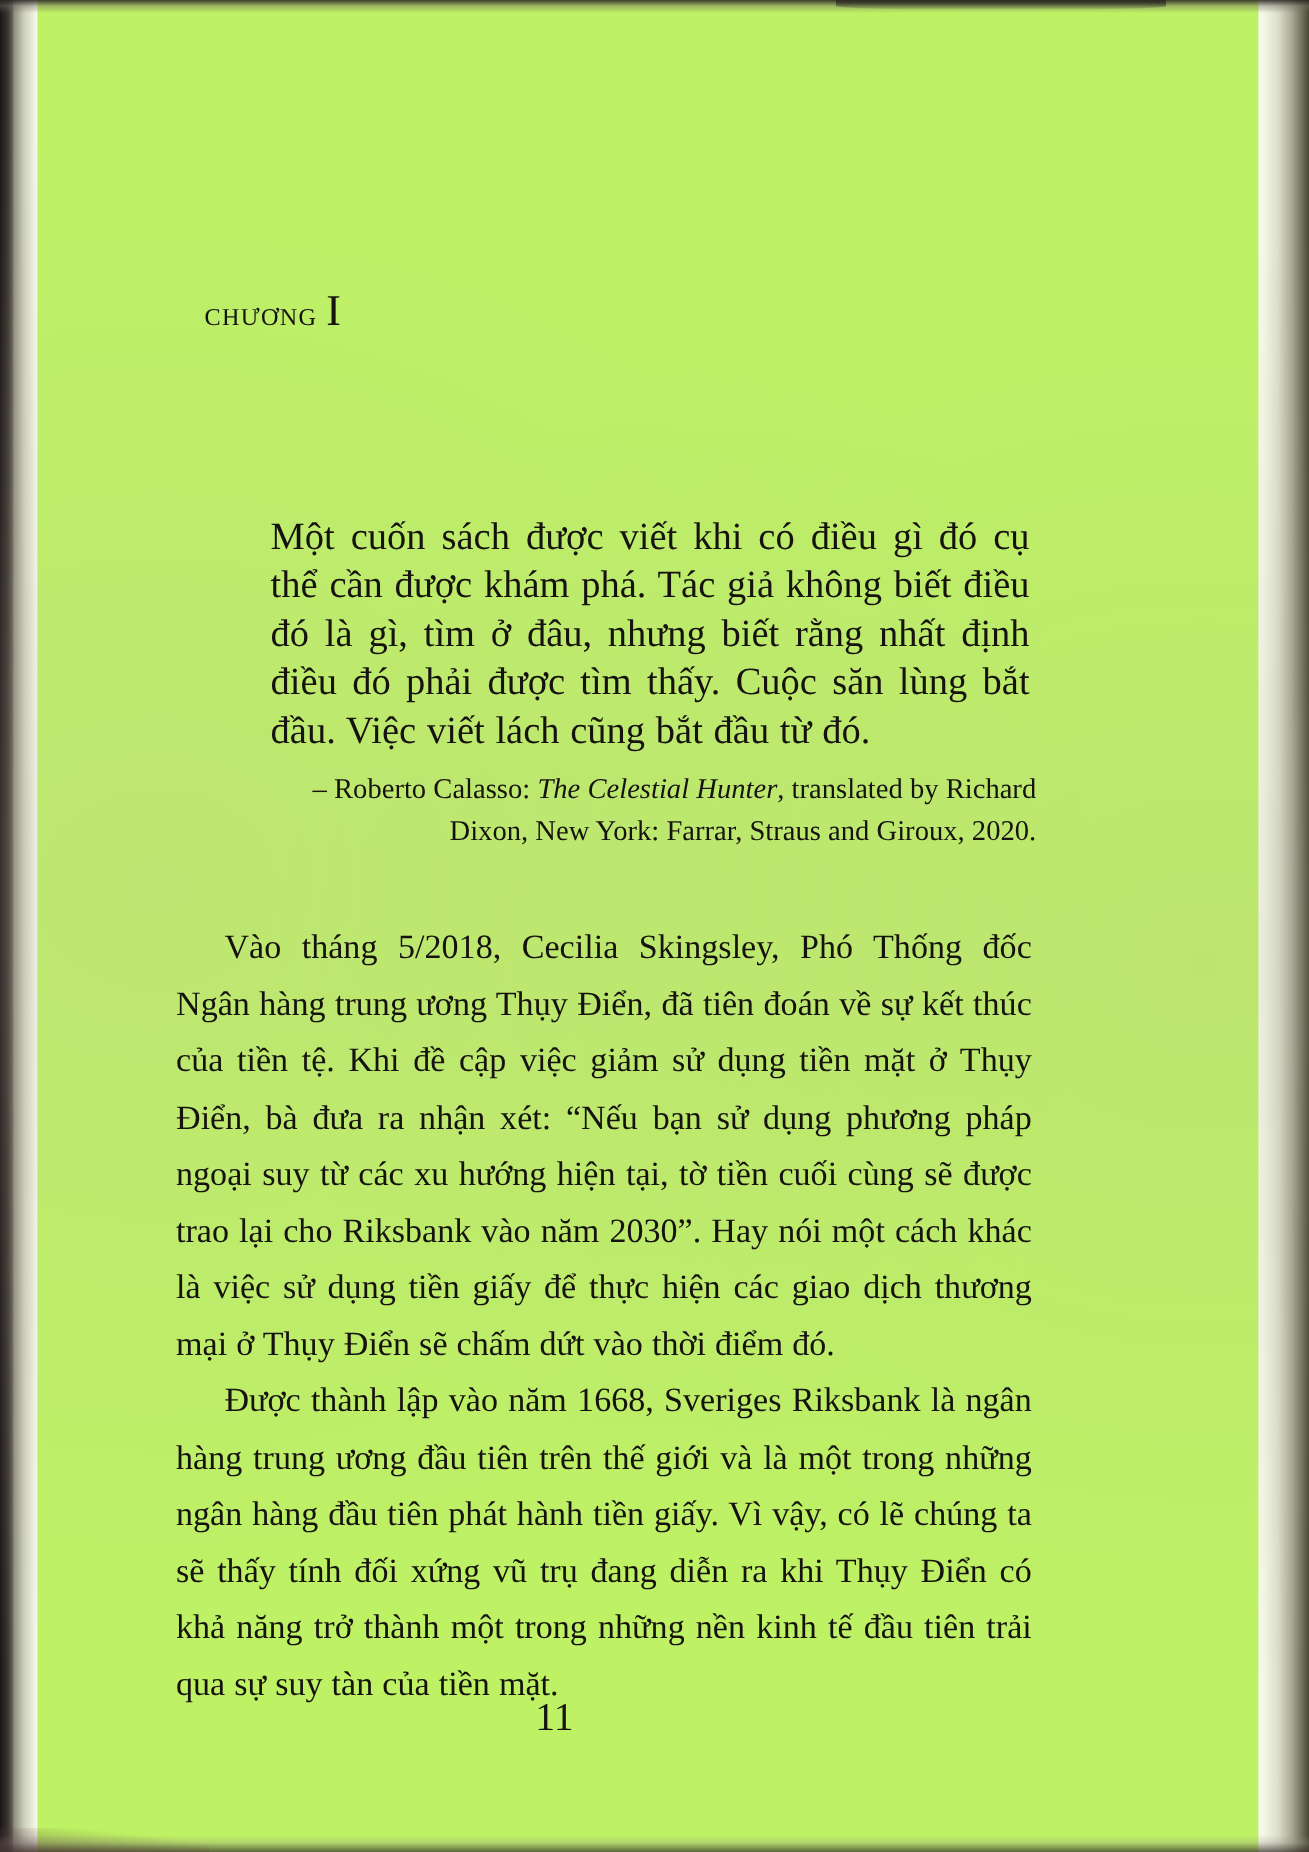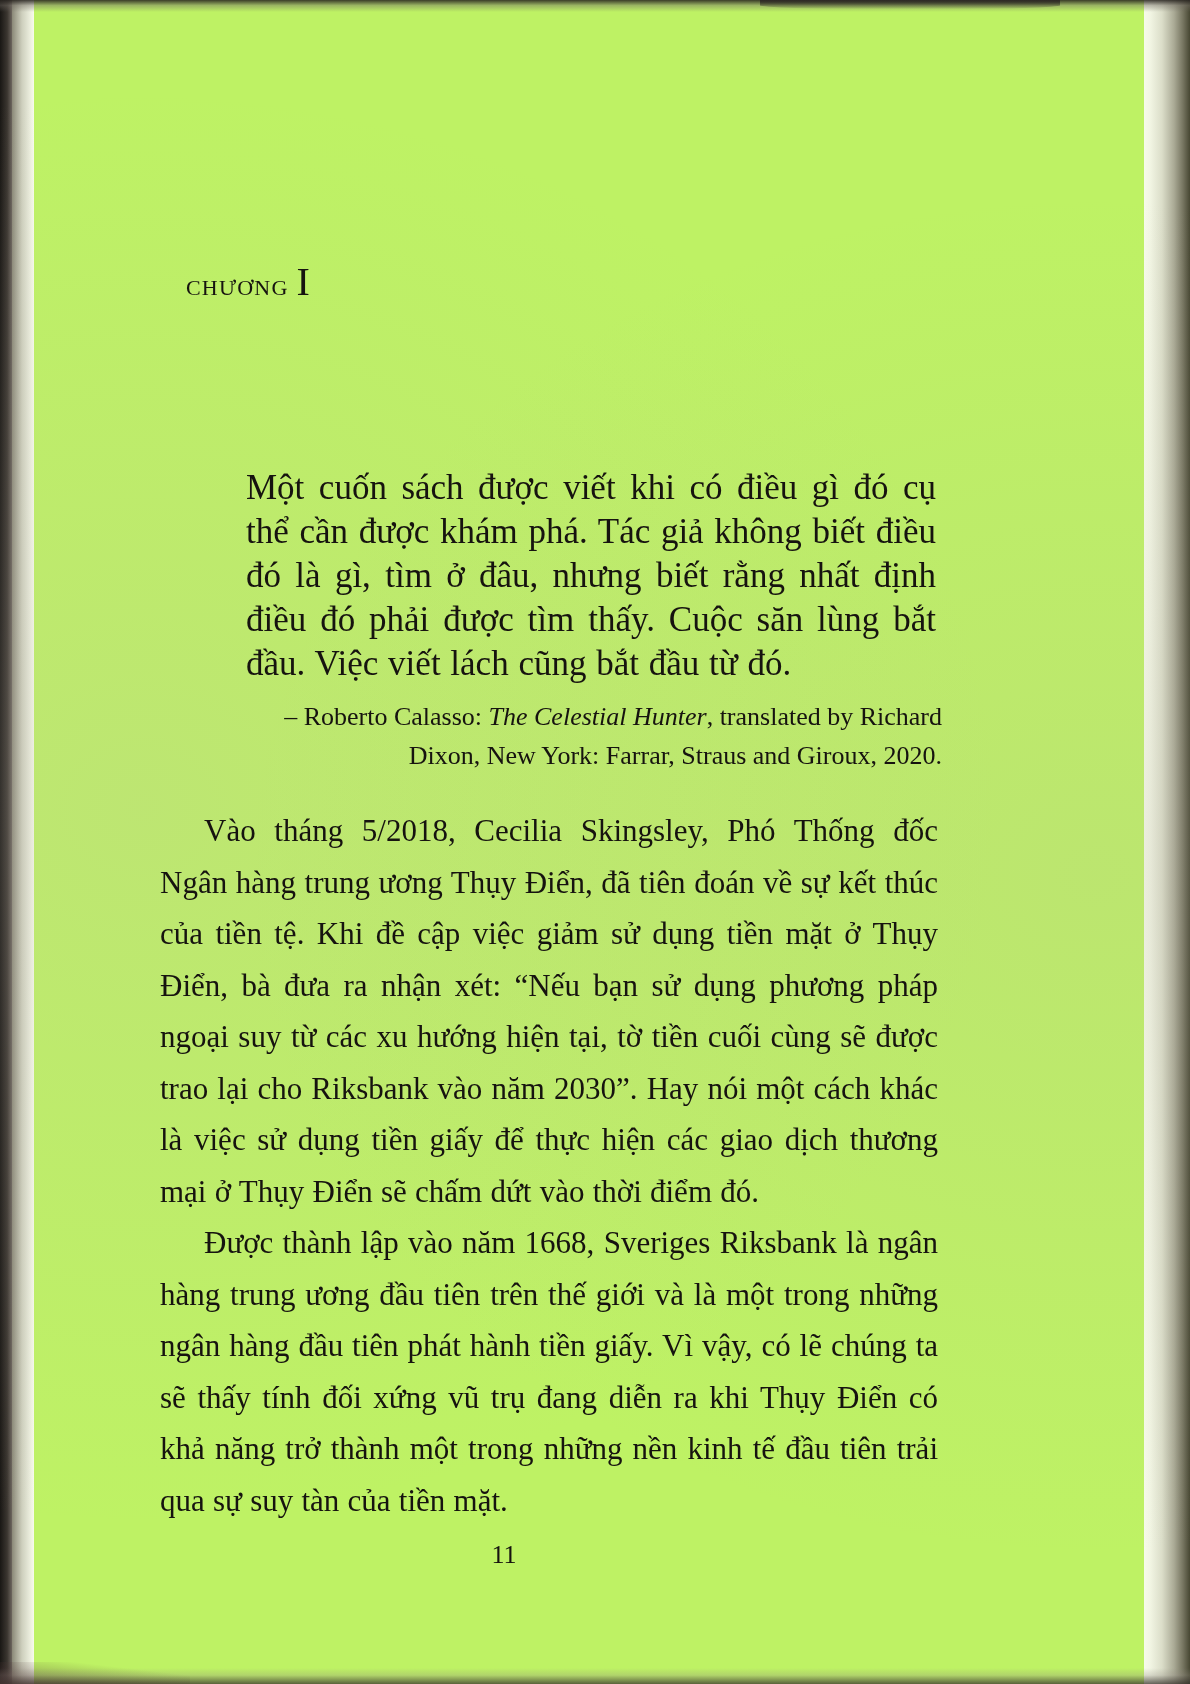--- a/index.html
+++ b/index.html
@@ -140,40 +140,40 @@
     width: 660px;
     font-size: 26px;
     line-height: 39px;
     text-align: right;
   }
   .attribution .work { font-style: italic; }
 
   .body-text {
     position: absolute;
     left: 160px;
-    top: 805px;
+    top: 835px;
     width: 778px;
     font-size: 31px;
     line-height: 51.5px;
     text-align: justify;
     text-align-last: left;
     word-spacing: .5px;
   }
   .body-text p {
     margin: 0;
     text-indent: 44px;
   }
 
   .page-number {
     position: absolute;
     left: 0;
     top: 1540px;
     width: 984px;
     text-align: center;
-    font-size: 26px;
+    font-size: 36px;
     padding-left: 24px;
     box-sizing: border-box;
   }
 </style>
 </head>
 <body>
 
 <div class="page">
 
   <div class="scan-edge-left"></div>

